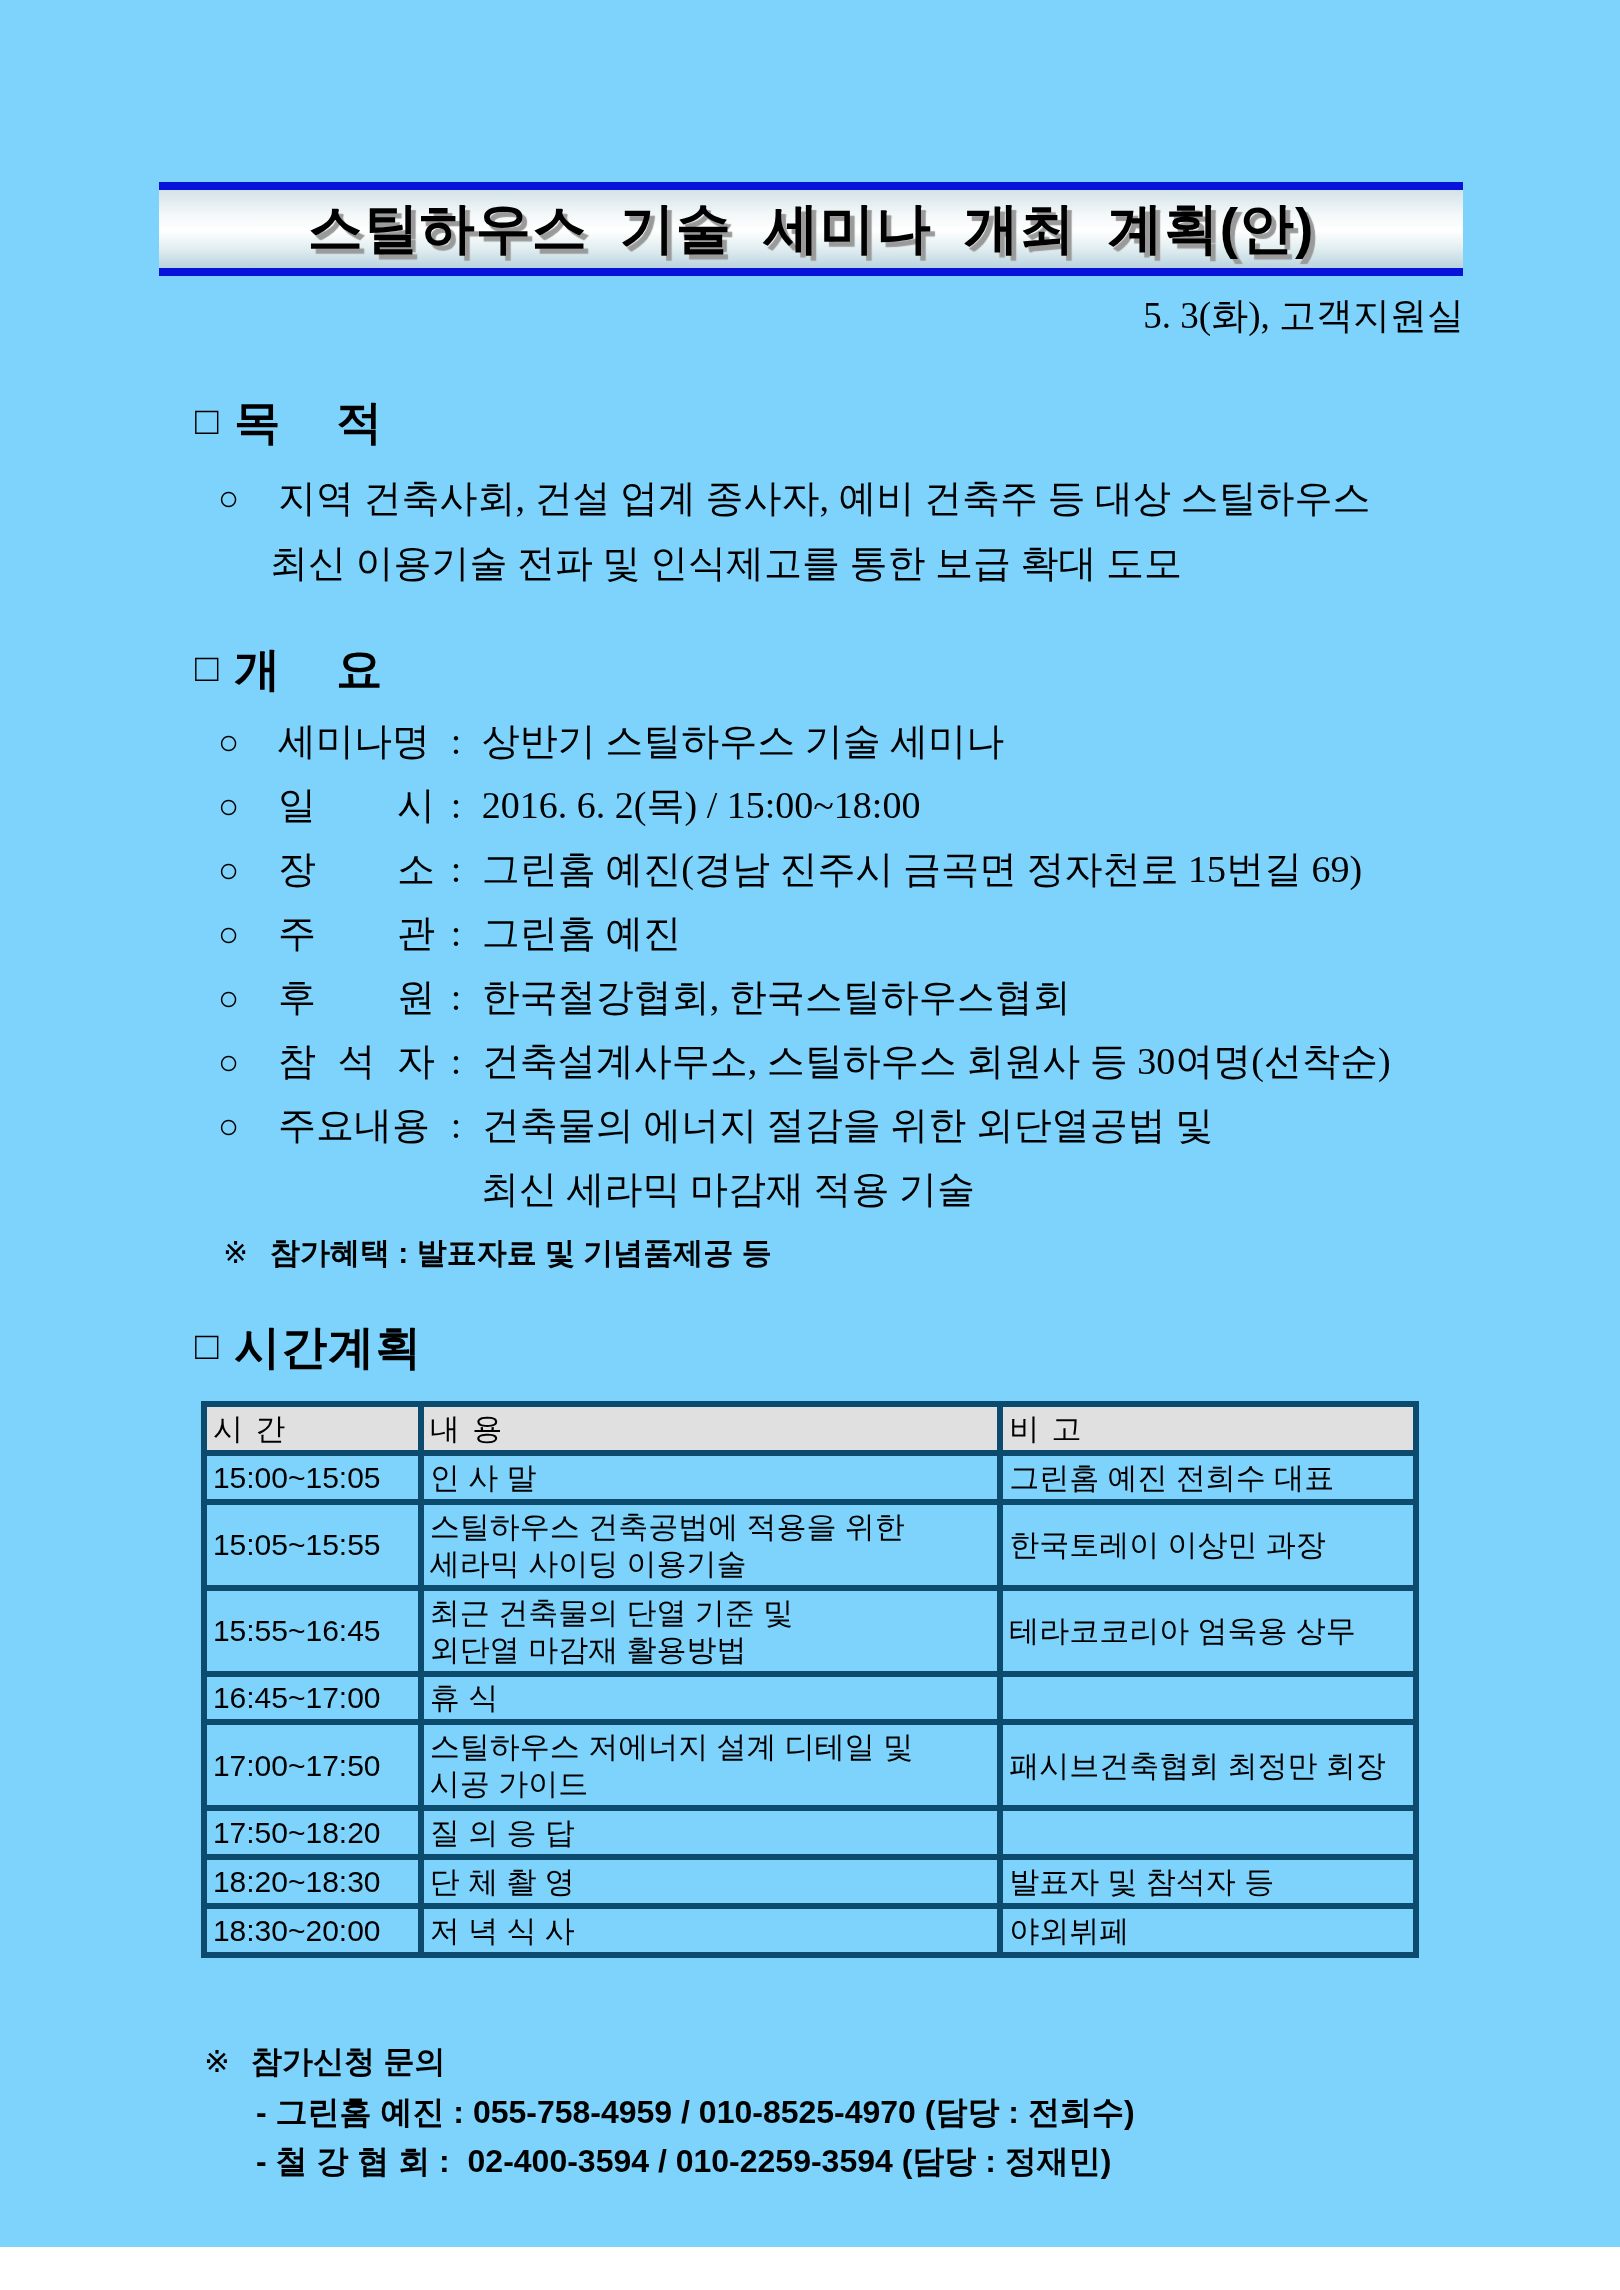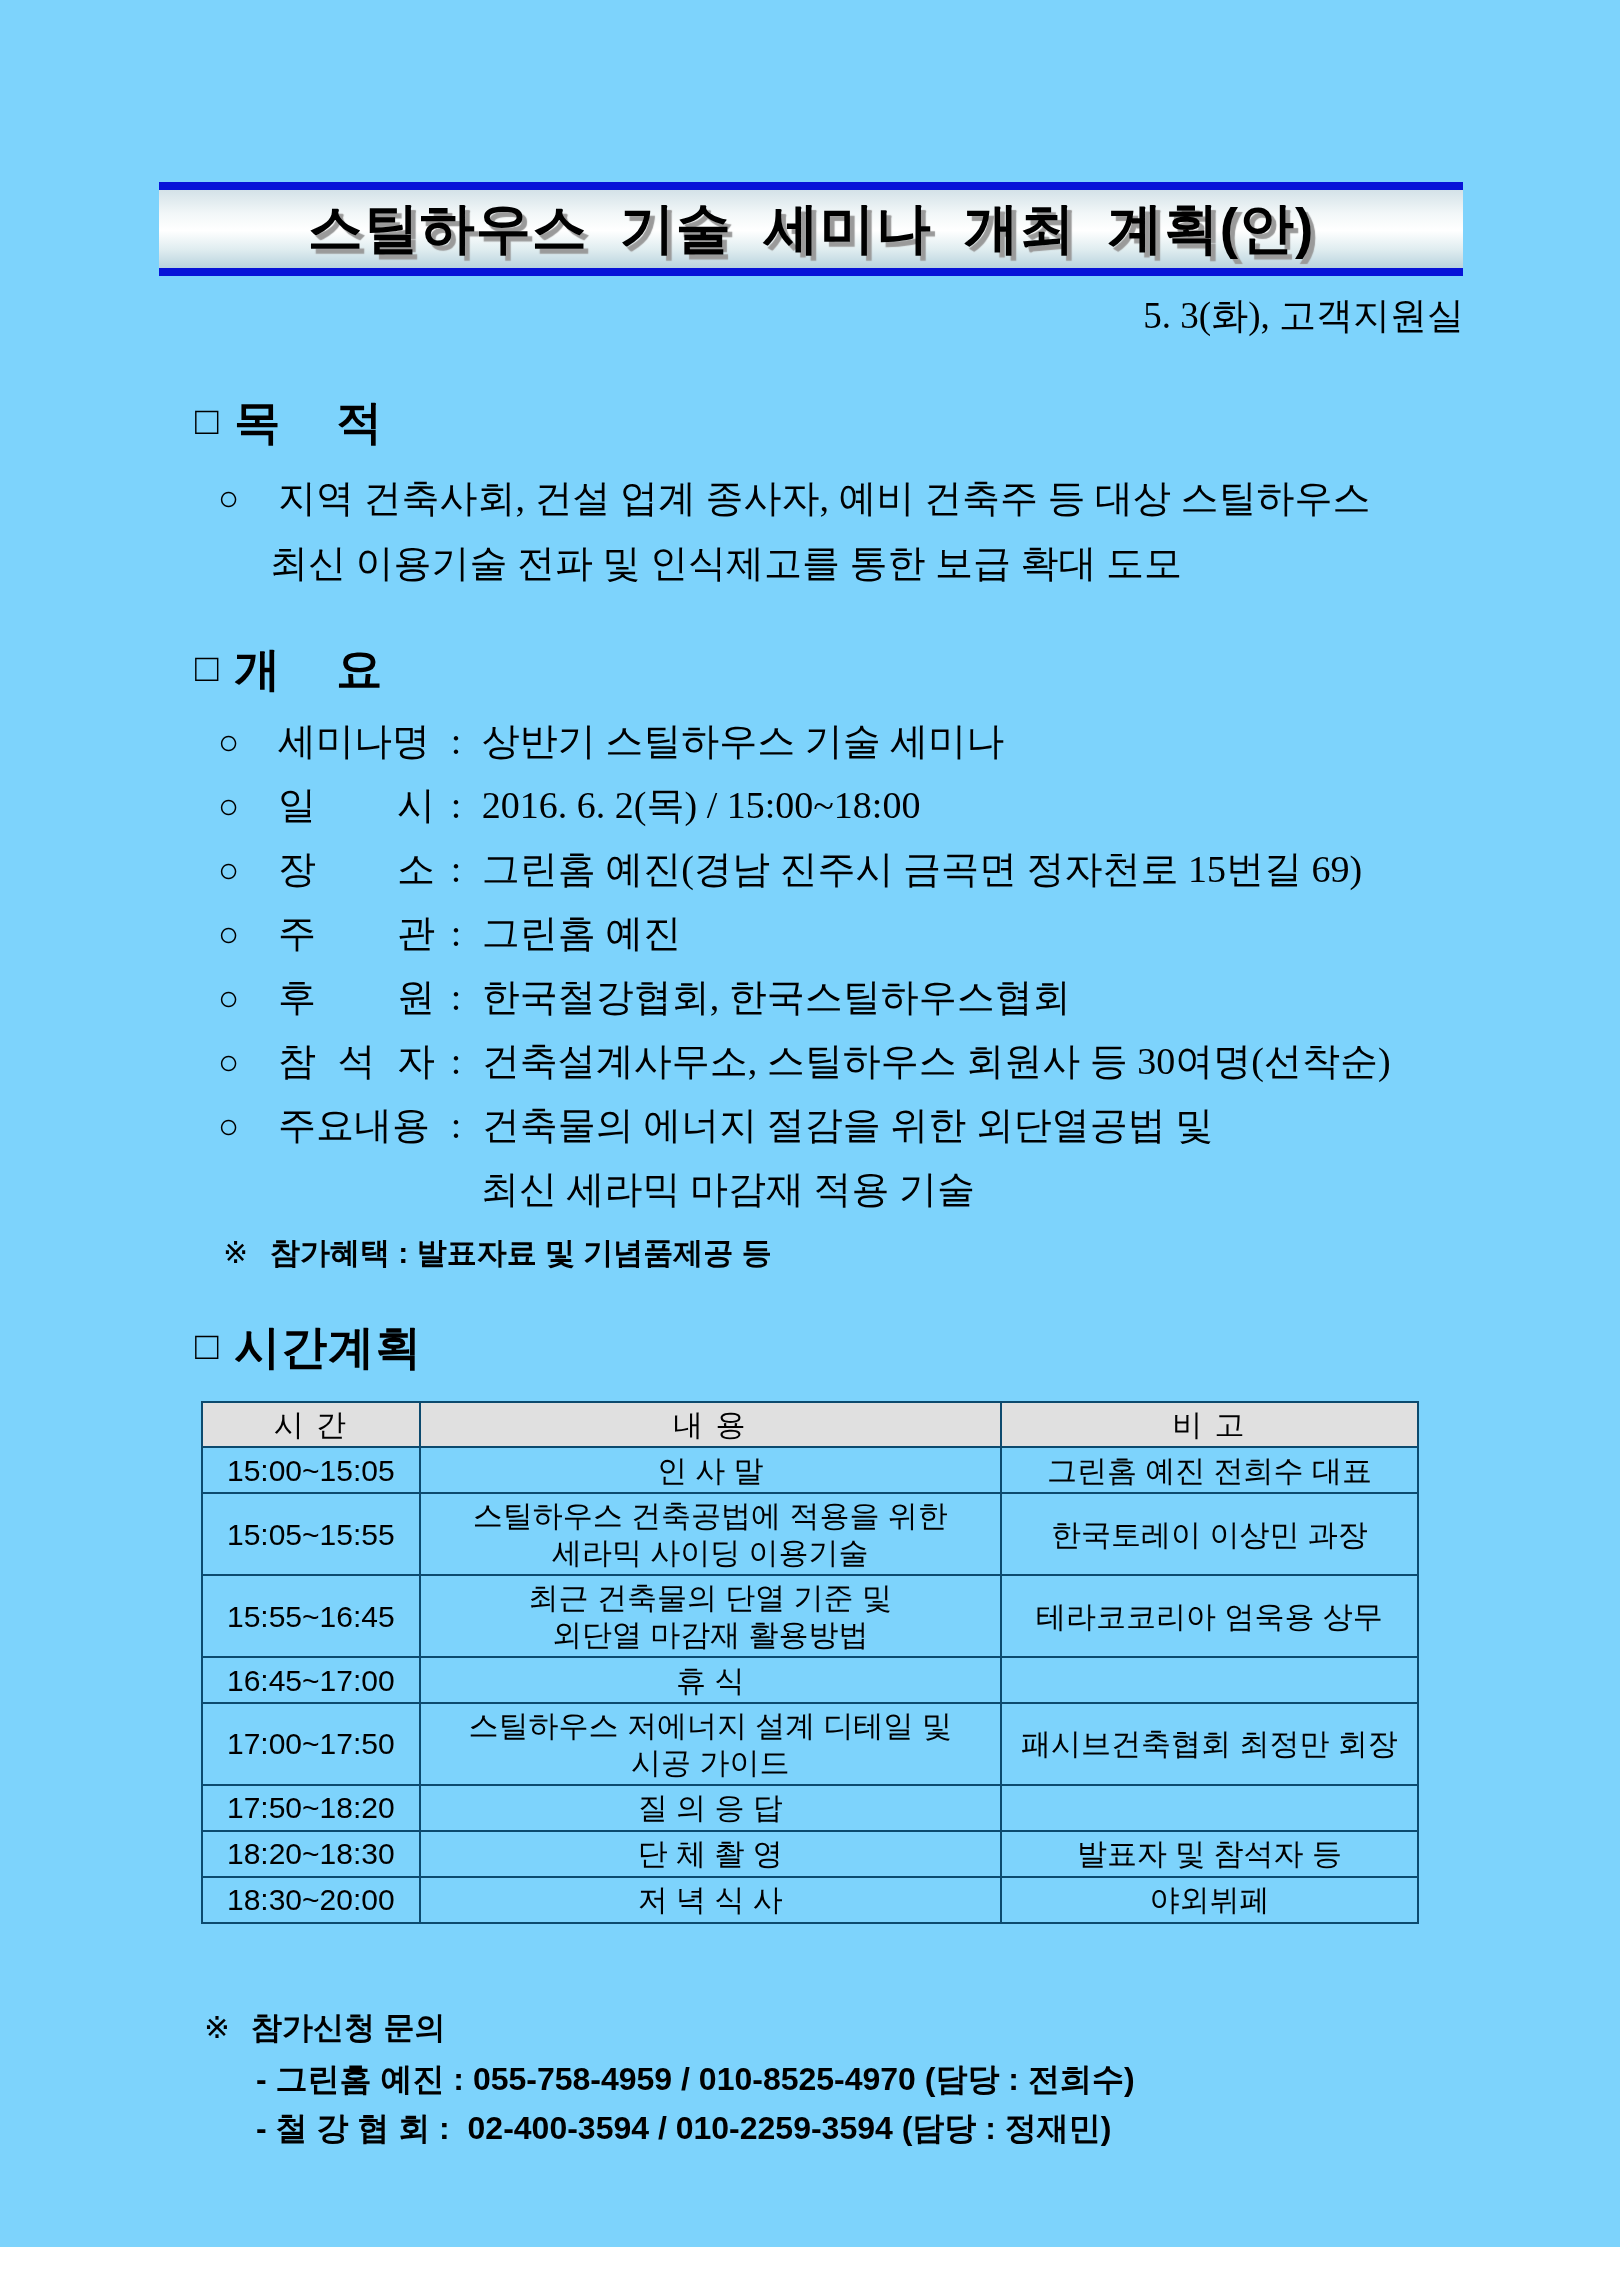--- a/index.html
+++ b/index.html
@@ -58,21 +58,21 @@
   }
   .note-marker { display:inline-block; width:47px; flex:0 0 47px; font-weight:normal; }
   .note-text { white-space:pre-wrap; }
   
   .sched-table {
     margin:25.5px 0 0 201px; width:1218px; border-collapse:collapse;
     font-family:"Liberation Sans","DejaVu Sans",sans-serif; font-size:30px;
     border:2.9px solid #000;
   }
   .sched-table th, .sched-table td {
-    border:2px solid #0c4a6e; text-align:center; vertical-align:middle;
+    border:6px solid #0c4a6e; text-align:left; vertical-align:middle;
     line-height:37px; padding:2.9px 5.9px;
   }
   .sched-table thead th {
     background:#e0e0e0; font-weight:normal; letter-spacing:2px;
     height:45px; white-space:pre;
   }
   .t-time  { width:17.9%; white-space:pre; }
   .t-cont  { width:47.8%; white-space:pre-line; }
   .t-note  { width:34.3%; white-space:pre;margin-top:40px; }
   .sched-table td { height:46px; }

